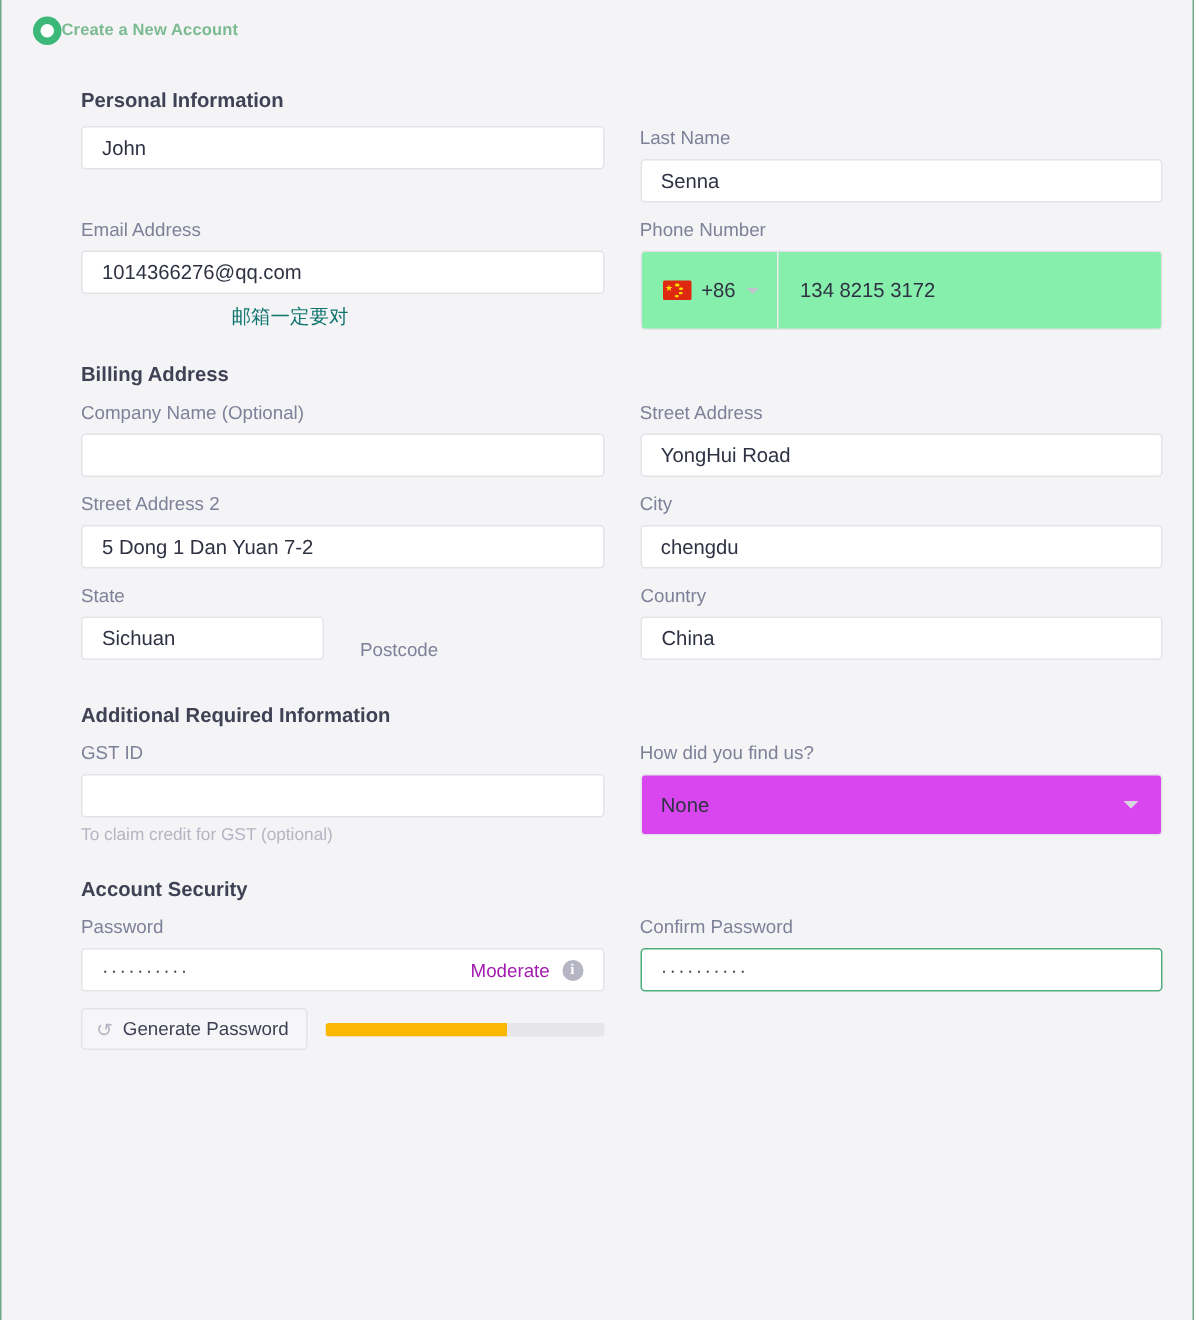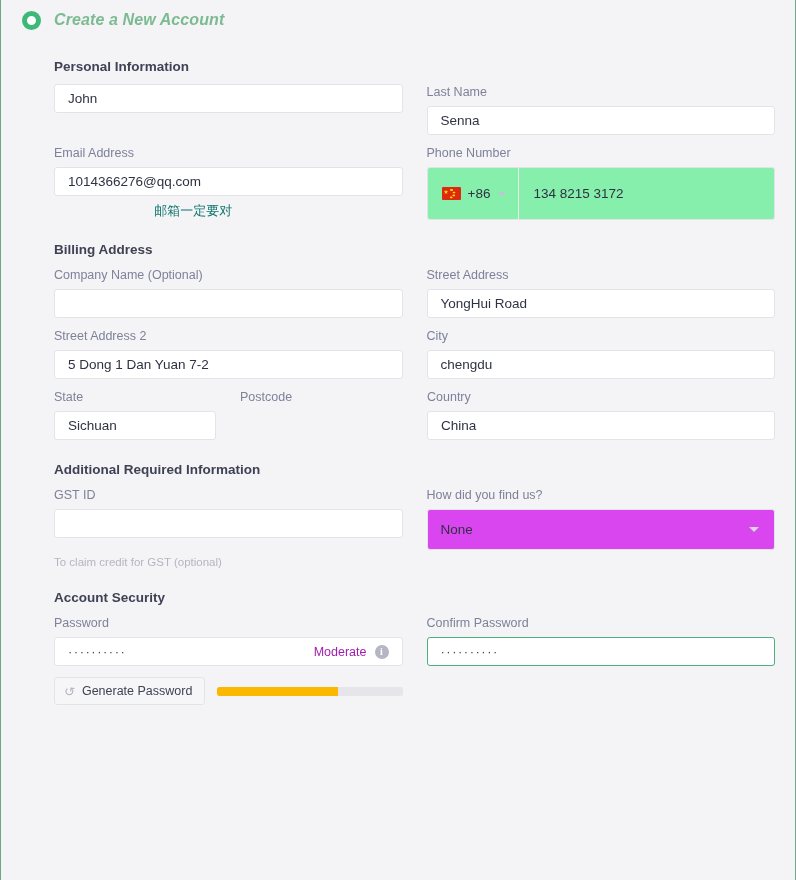--- a/index.html
+++ b/index.html
@@ -35,47 +35,45 @@
   }
   .step-dot {
     width: 19px;
     height: 19px;
     border-radius: 50%;
     border: 5px solid #3cb878;
     background: #ffffff;
     flex: 0 0 auto;
   }
   .wizard-title {
-    margin-left: 13px;
-    font-size: 16px;
+    font-size: 11px;
     font-weight: bold;
     color: #7cbb92;
     letter-spacing: .1px;
-    font-style: italic;
   }
   
   .form-body {
     padding: 0 20px 0 53px;
   }
   .section-title {
     font-size: 13.5px;
     font-weight: bold;
     color: #3f4254;
     margin: 22px 0 0 0;
   }
   .section-title.first { margin-top: 25px; }
 
   .row {
     display: flex;
     gap: 24px;
     margin-top: 10px;
   }
   .col { flex: 1 1 0; min-width: 0; }
   .col.narrow-state { flex: 0 0 162px; }
-  .col.narrow-post  { flex: 0 0 163px; }
+  .col.narrow-post  { flex: 0 0 163px; margin-top: 36px; }
   .col.wide-country { flex: 1 1 0; }
 
   .field-label {
     font-size: 12.5px;
     color: #7e8299;
     margin-bottom: 6px;
     display: block;
     line-height: 16px;
   }
   .input-box {
@@ -89,21 +87,21 @@
     padding: 12px 13px;
     display: flex;
     align-items: center;
     font-family: "Liberation Sans", "DejaVu Sans", sans-serif;
   }
   .input-box.green-focus { border: 1px solid #4caf7d; }
 
   .helper-text {
     font-size: 11.5px;
     color: #b5b5c3;
-    margin-top: 18px;
+    margin-top: 6px;
   }
   .error-note {
     font-size: 13px;
     color: #0f766e;
     margin-top: 6px;
     text-align: center;
     padding-right: 70px;
   }
 
   

